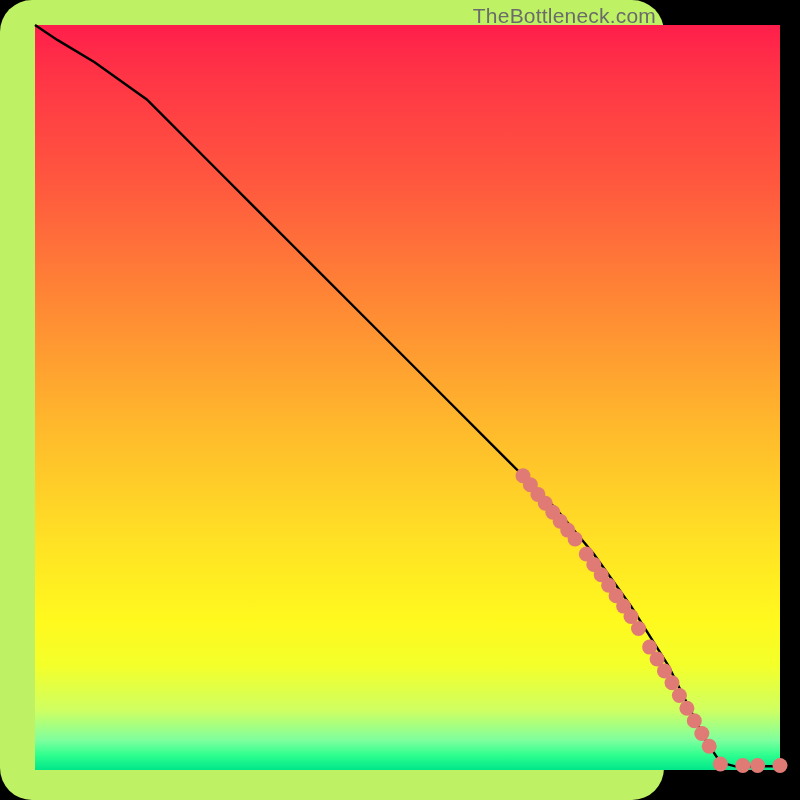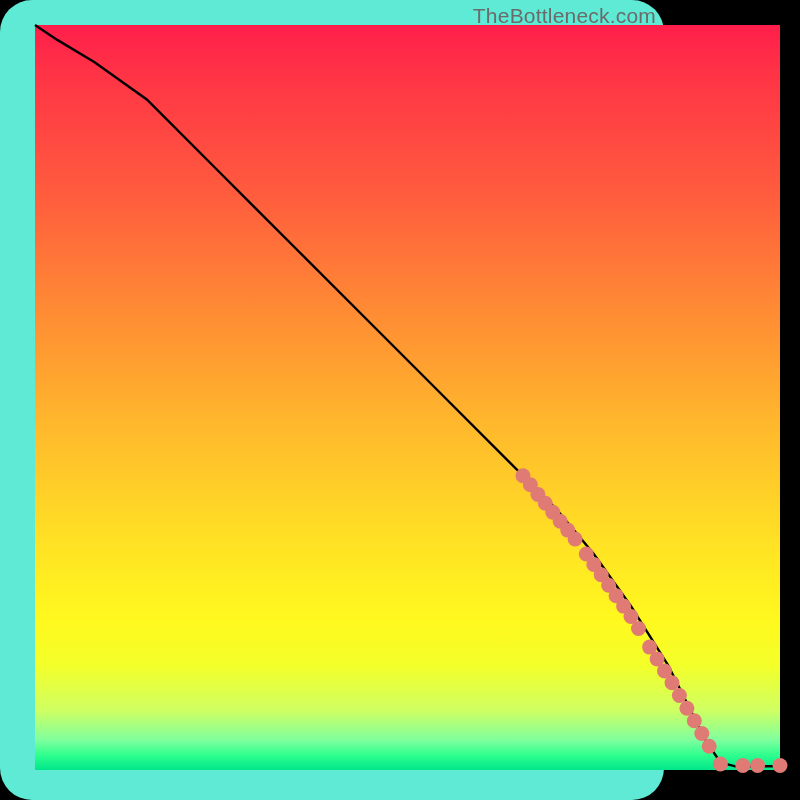--- a/index.html
+++ b/index.html
@@ -8,21 +8,21 @@
     width: 800px;
     height: 800px;
     background: #000;
     font-family: Arial, Helvetica, sans-serif;
     overflow: hidden;
   }
   .outer {
     position: relative;
     width: 664px;
     height: 800px;
-    background: #5eead4;
+    background: #bef264;
     border-radius: 32px;
   }
   .plot {
     position: absolute;
     left: 35px;
     top: 25px;
     width: 745px;
     height: 745px;
     
     background: linear-gradient(to bottom,

